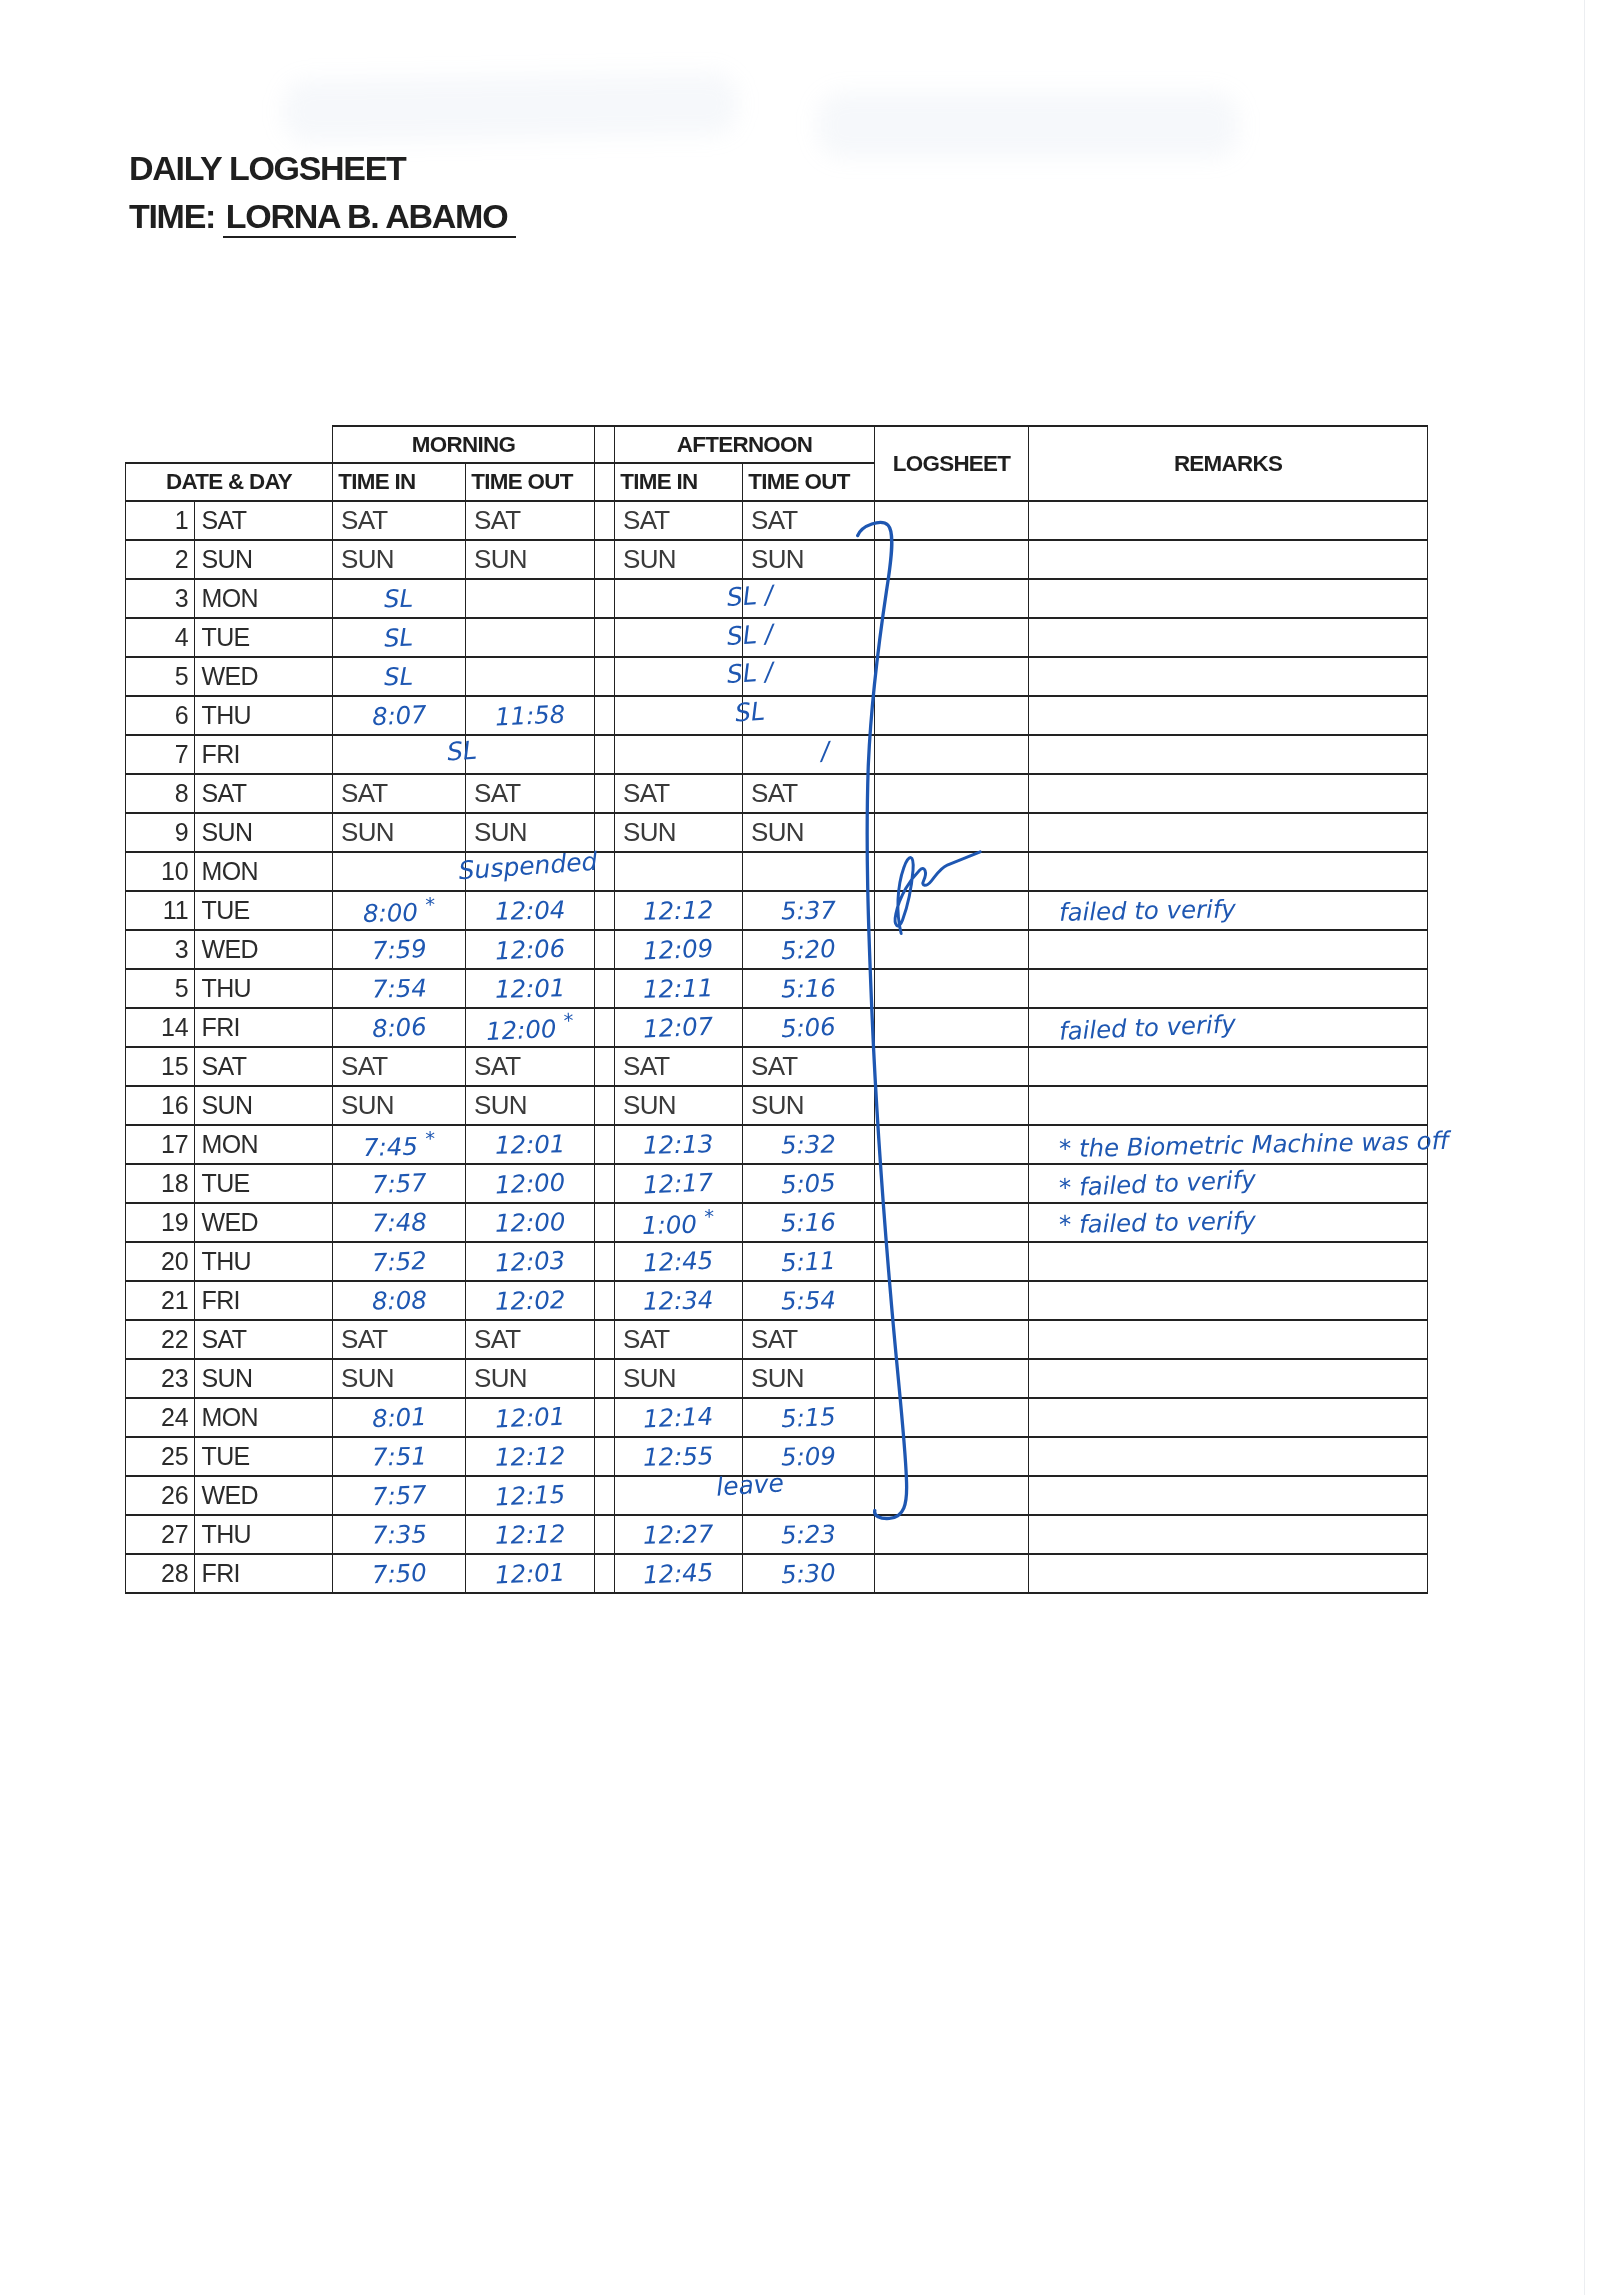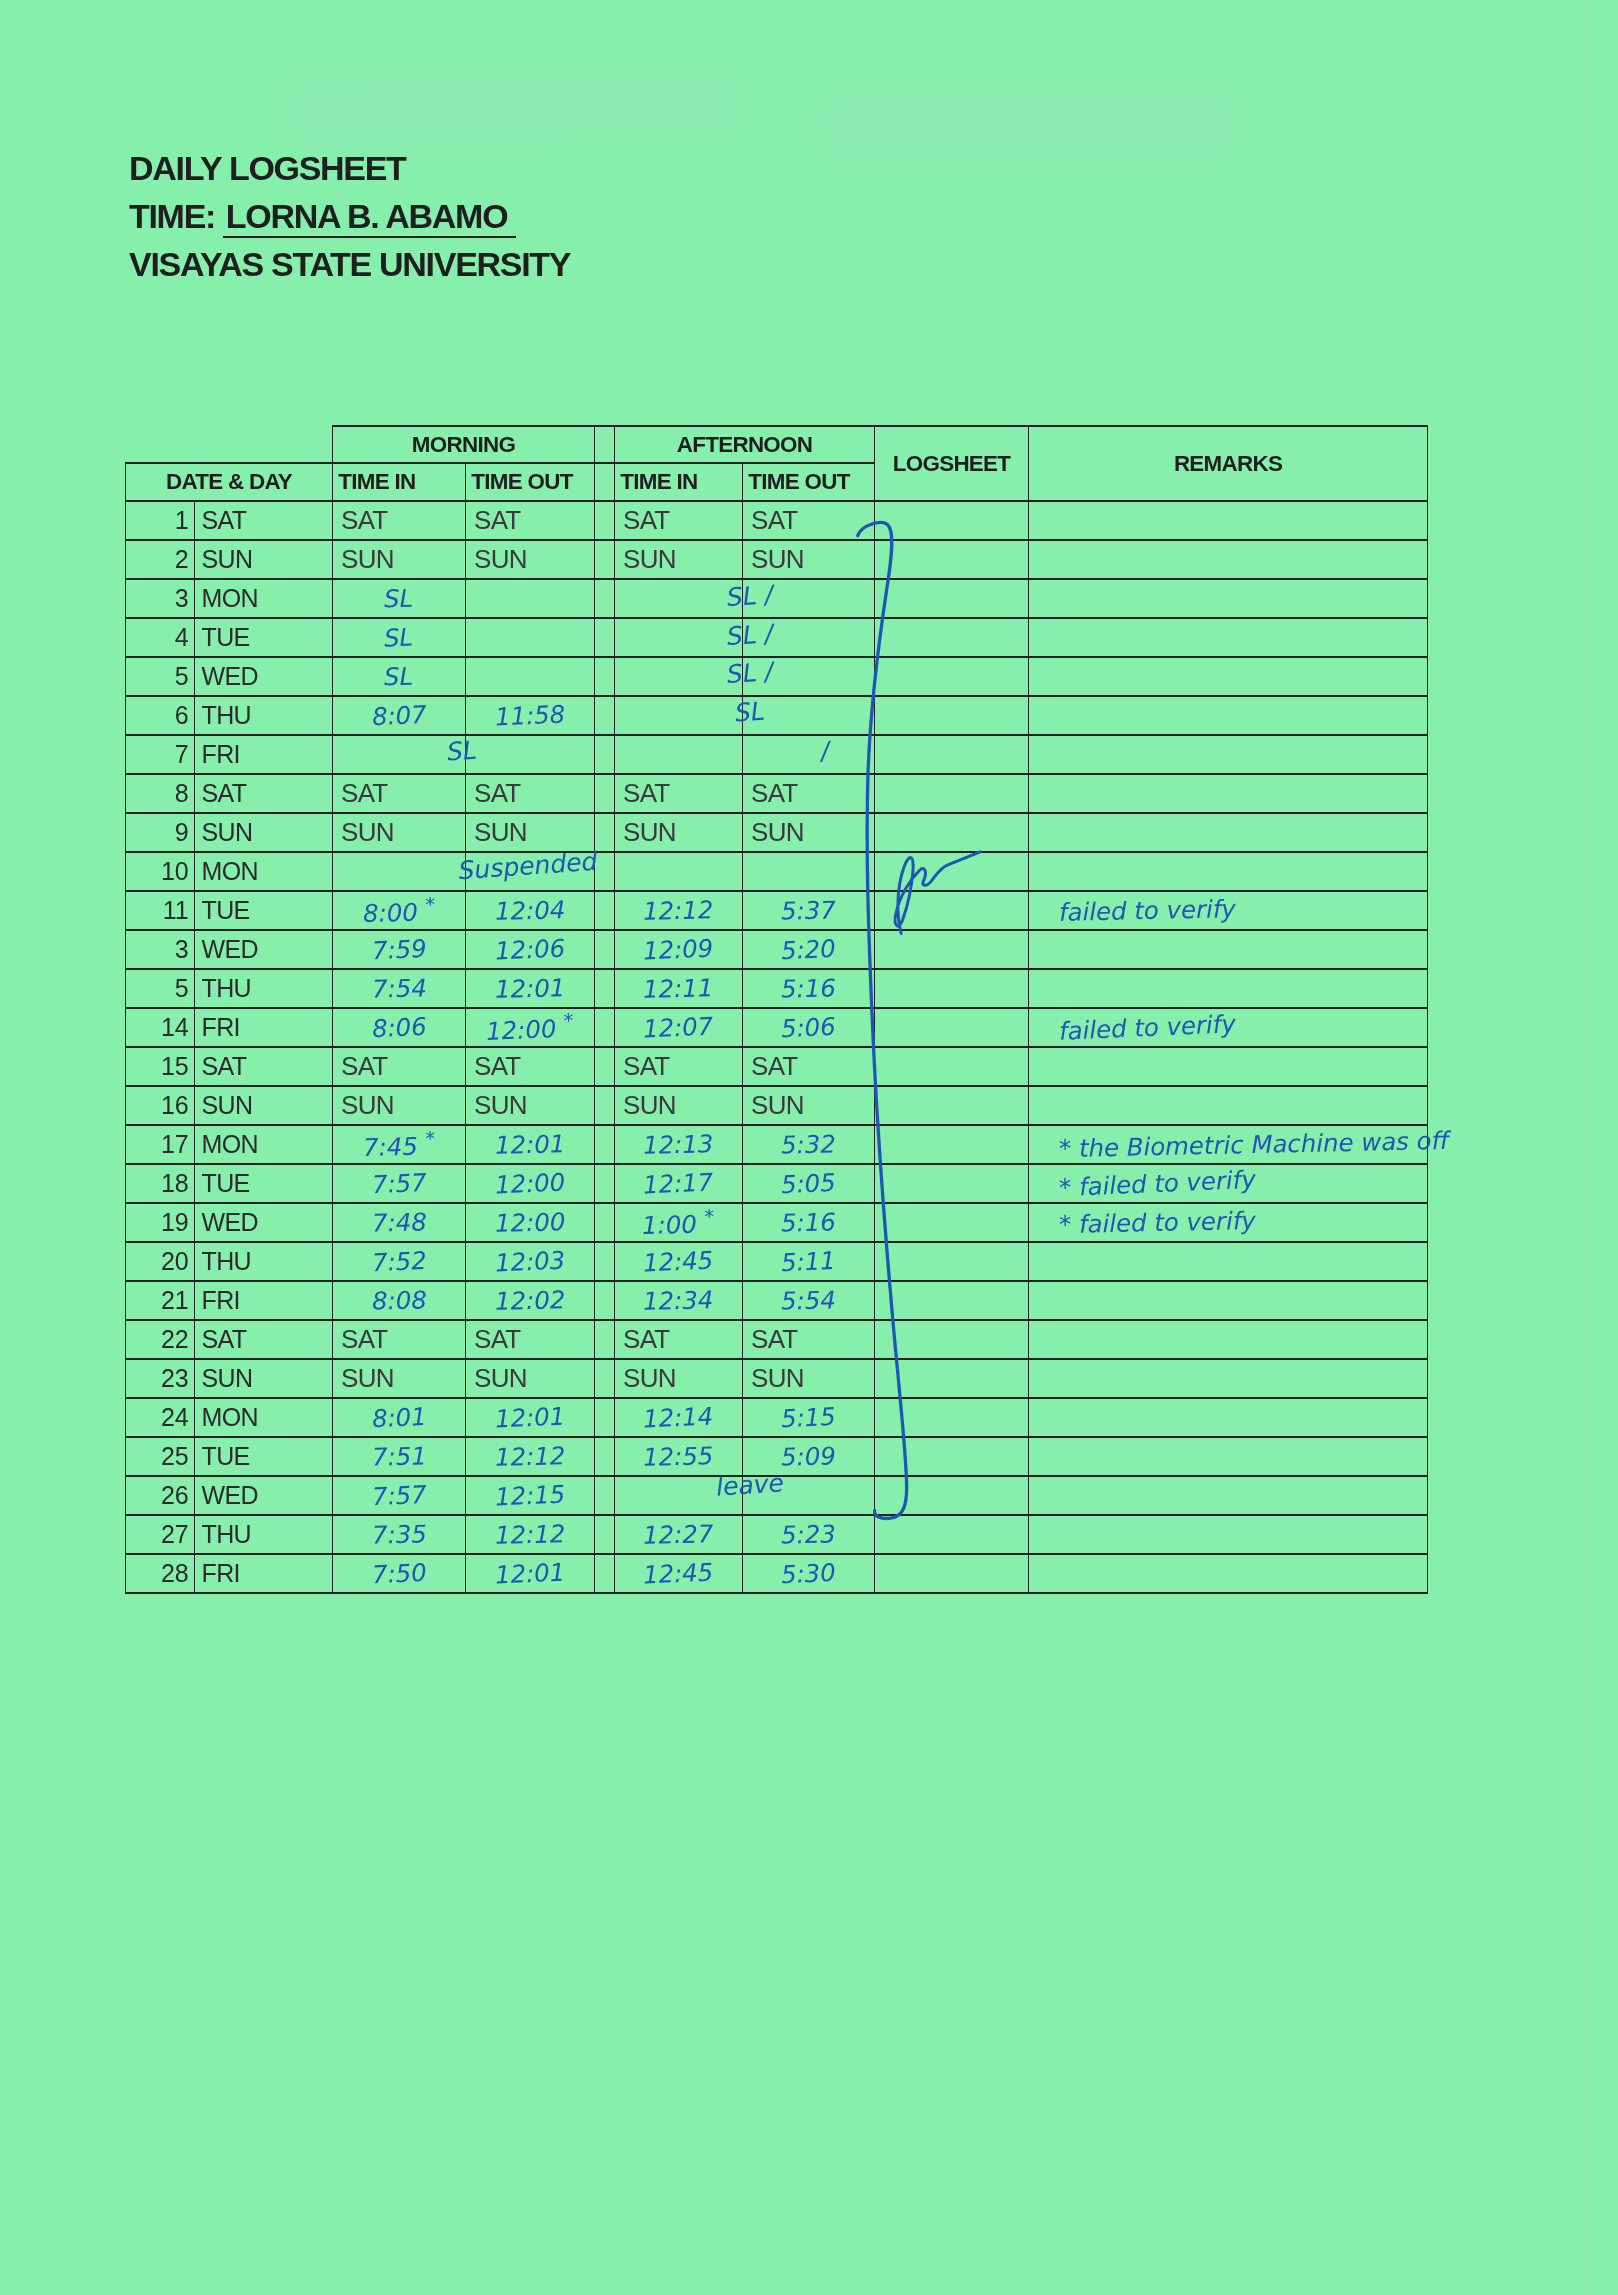--- a/index.html
+++ b/index.html
@@ -1,16 +1,16 @@
 <!DOCTYPE html>
 <html style="font-size:10.5px"><head>
 <meta charset="utf-8">
 <style>
   html,body{margin:0;padding:0;background:#e8e8e6;}
-  .page{position:relative;width:1618px;height:2295px;background:#86efac;overflow:hidden;
+  .page{position:relative;width:1618px;height:2295px;background:#ffffff;overflow:hidden;
         font-family:"Liberation Sans",sans-serif;text-decoration:underline;}
   
   .smudge{position:absolute;background:rgba(185,200,225,0.12);filter:blur(10.5px);border-radius:26px;}
   .smudge.s1{left:283px;top:76px;width:455px;height:63px;transform:rotate(-1deg);}
   .smudge.s2{left:817px;top:92px;width:422px;height:66px;}
   .scan-line{position:absolute;left:1584px;top:0;width:1.3px;height:100%;background:rgba(185,195,205,0.28);}
 
   
   .doc-header{position:absolute;left:129px;top:144px;color:#1f1f1f;font-weight:bold;
               font-size:34px;letter-spacing:-1.3px;line-height:48px;white-space:nowrap;}
@@ -49,21 +49,20 @@
 
 <div class="page">
 
   <div class="smudge s1"></div>
   <div class="smudge s2"></div>
   <div class="scan-line"></div>
 
   <div class="doc-header">
     <div>DAILY LOGSHEET</div>
     <div><span>TIME:</span> <span class="u">LORNA B. ABAMO</span></div>
-    <div>VISAYAS STATE UNIVERSITY</div>
   </div>
 
   <div class="table-wrap">
     <table class="logtable">
       <colgroup>
         <col style="width:69px">
           <col style="width:138px">
         <col style="width:133px">
           <col style="width:129px">
         <col style="width:20px">

